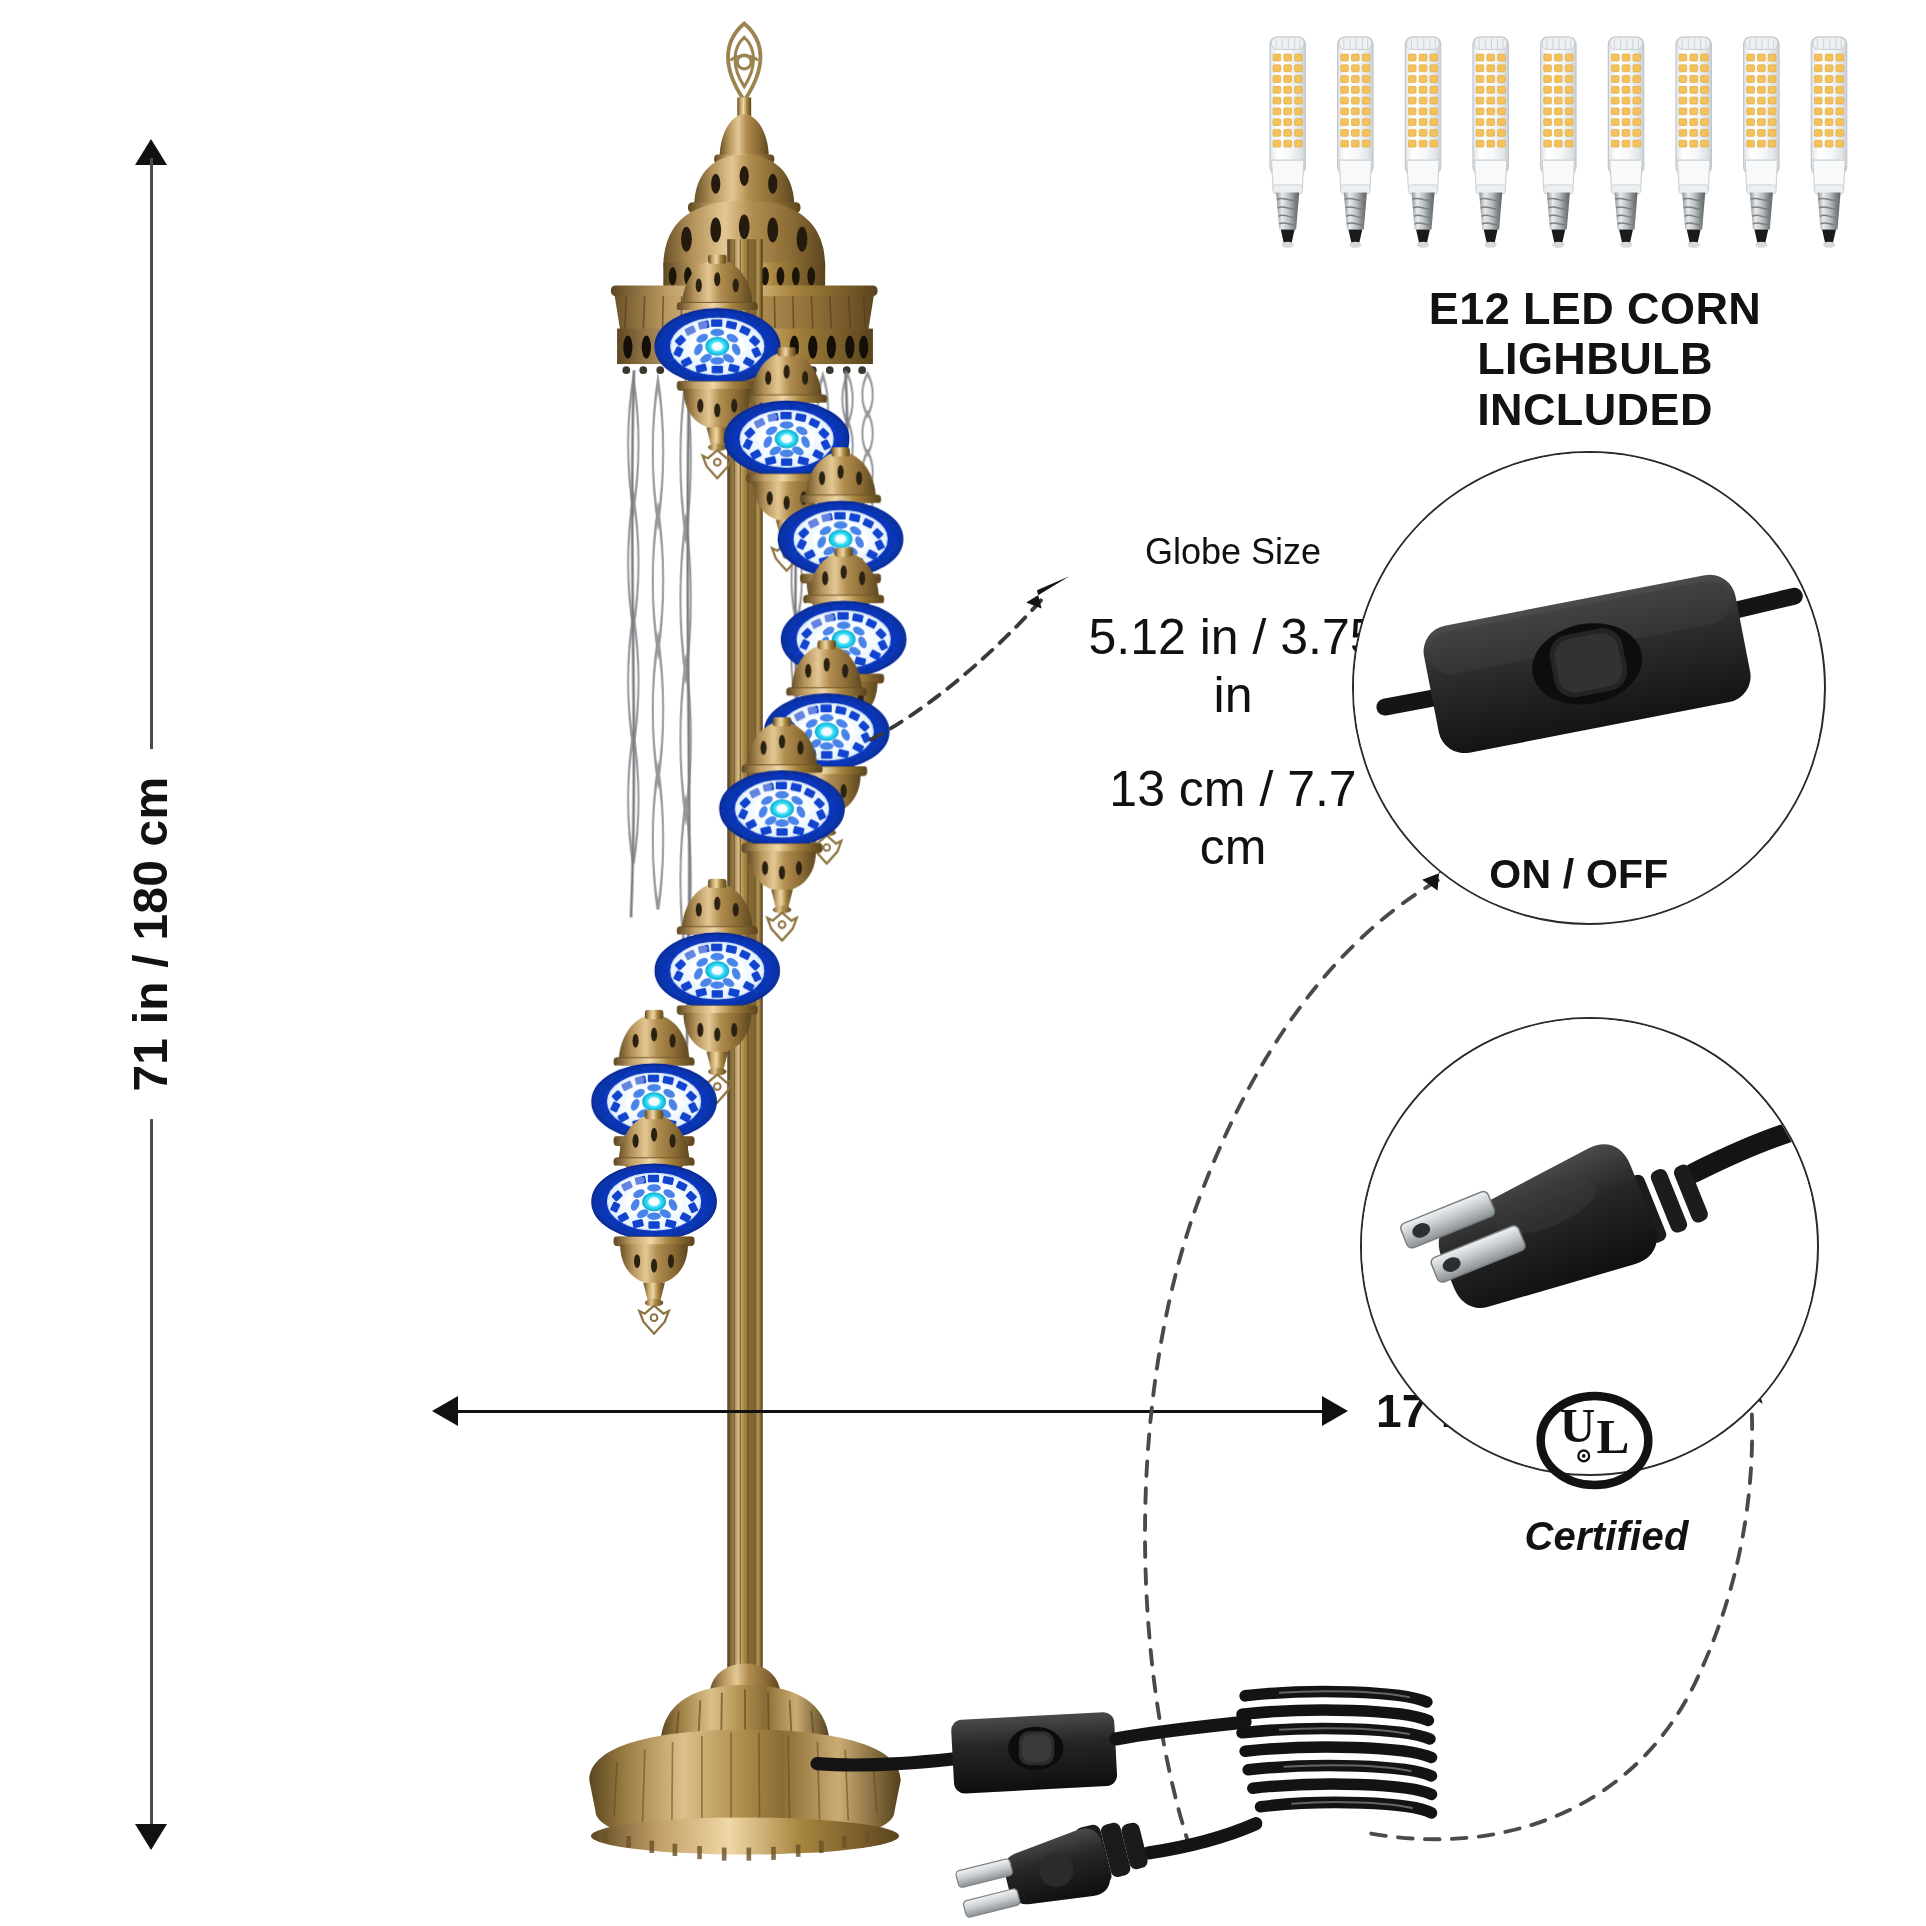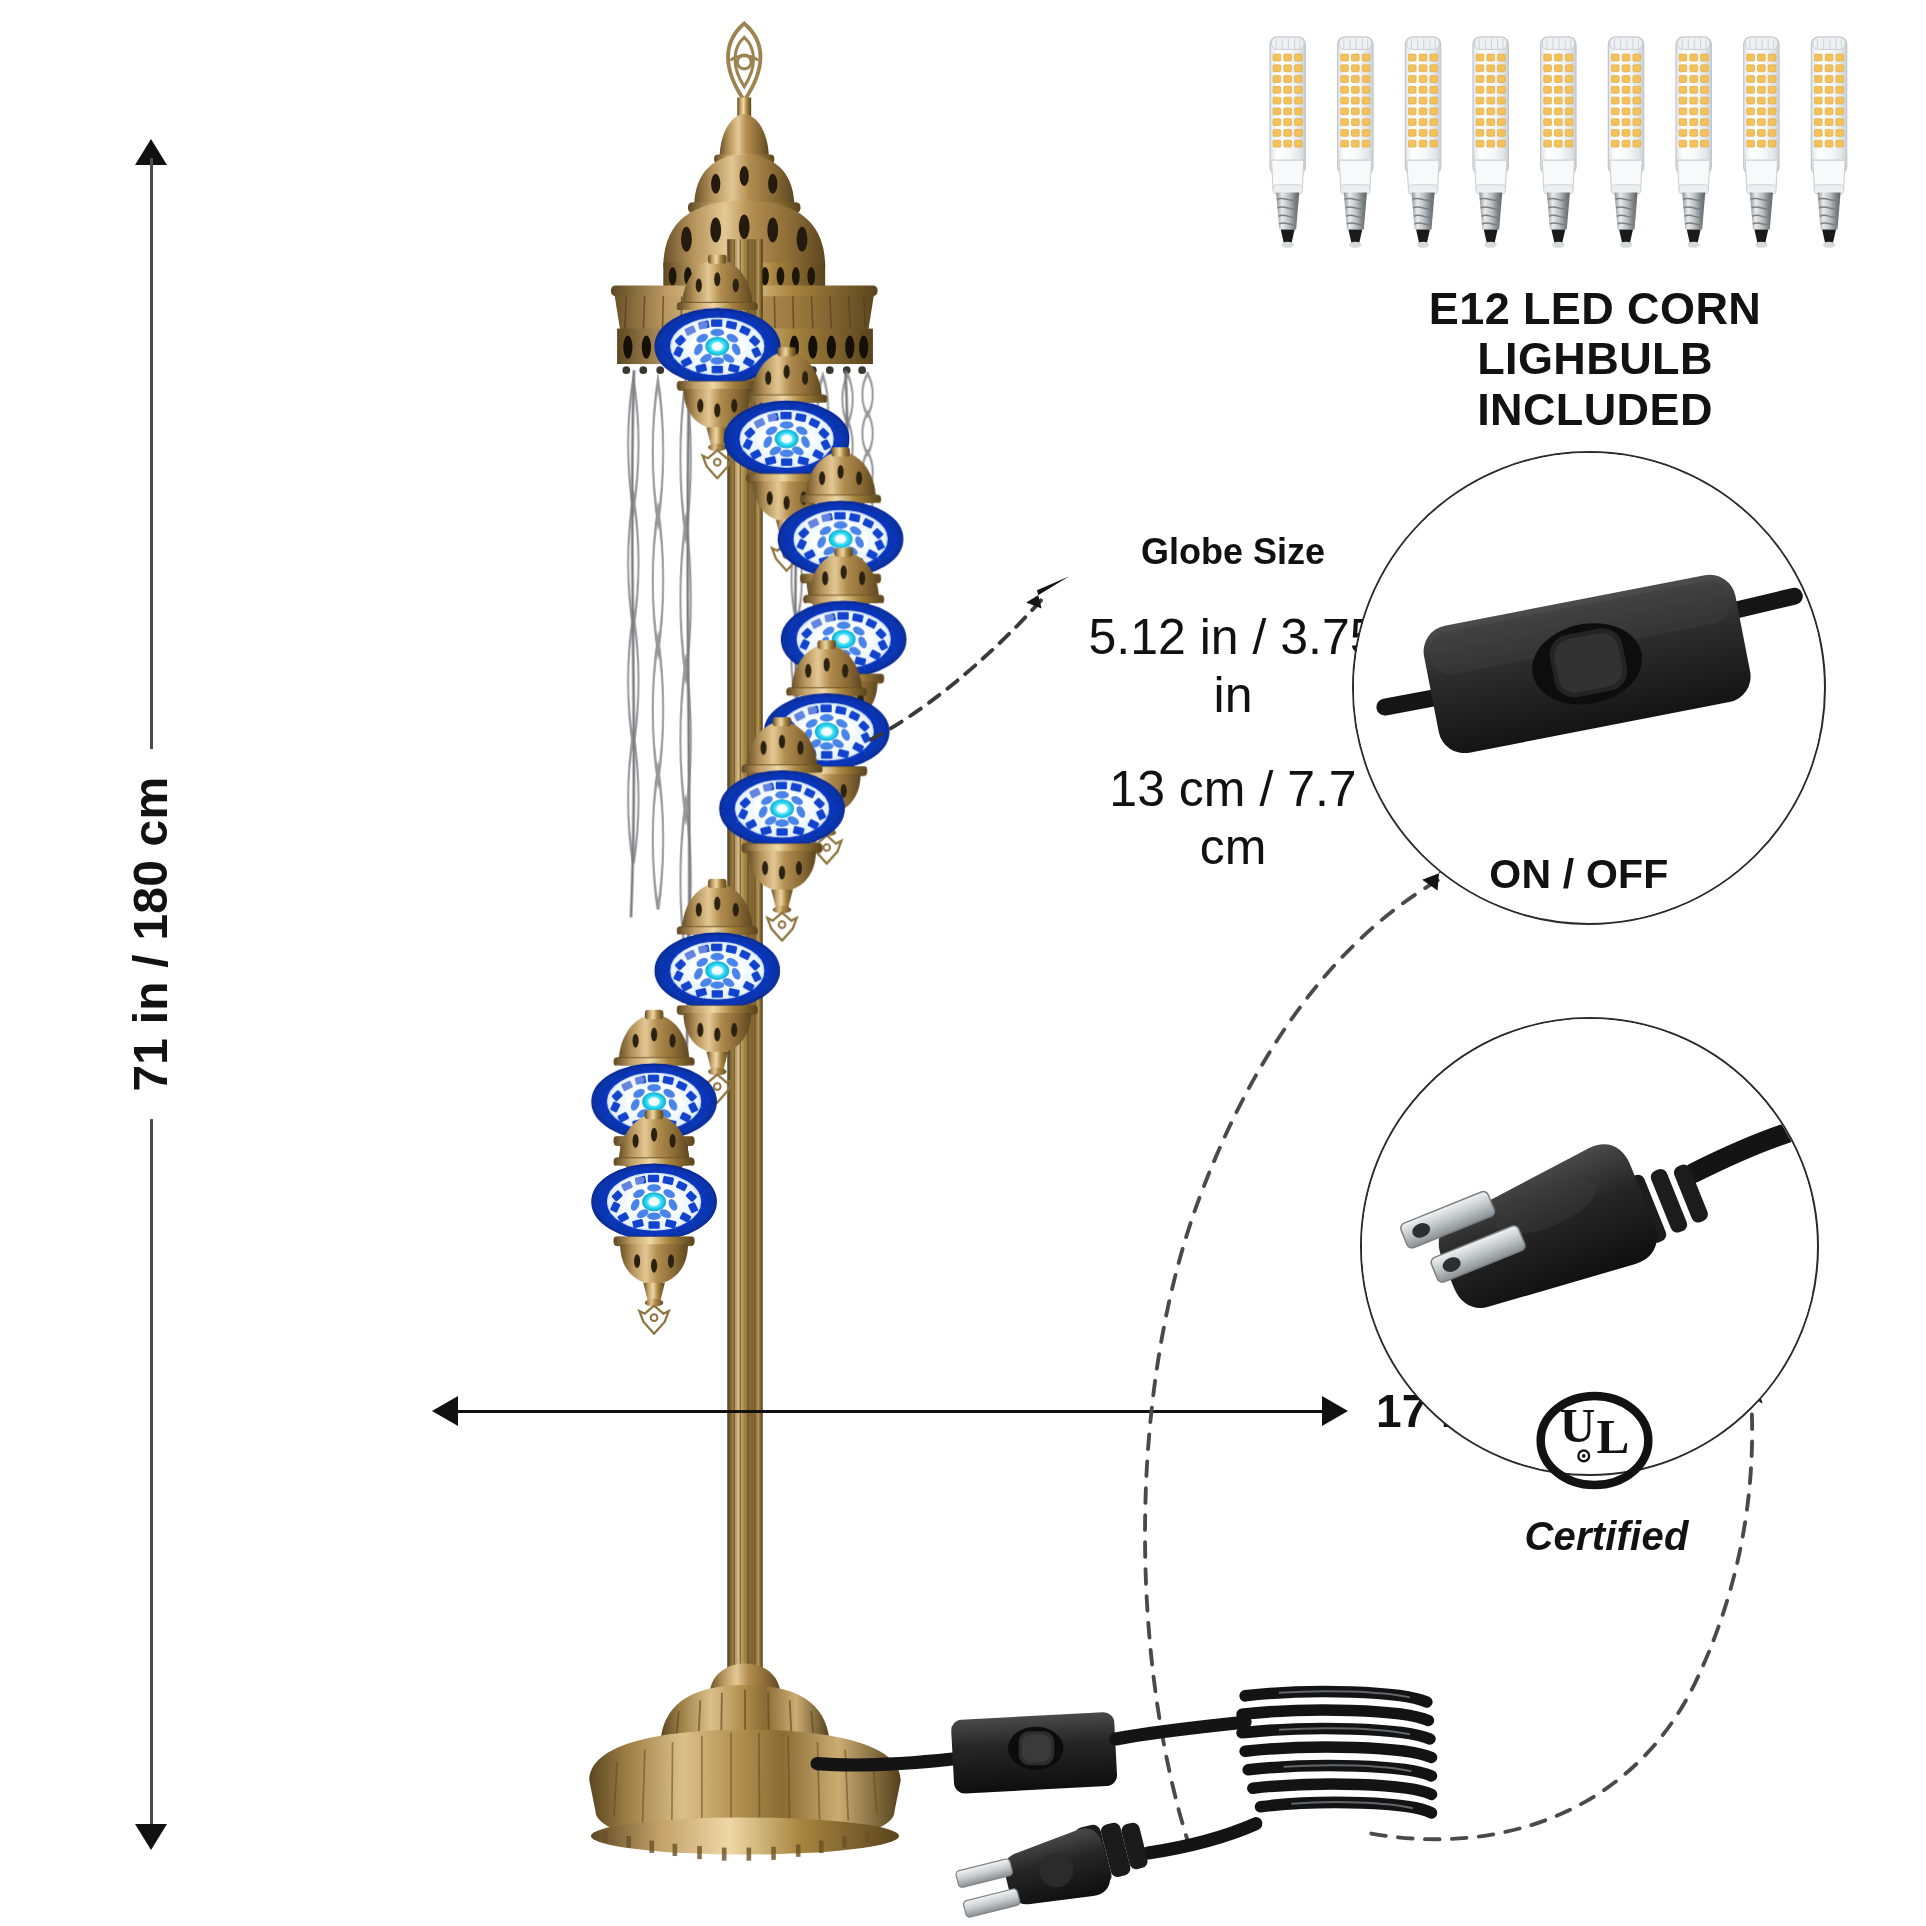--- a/index.html
+++ b/index.html
@@ -29,21 +29,21 @@
   #width-dim .ar-l{position:absolute;left:0;top:9.2px;width:0;height:0;
      border-top:15.4px solid transparent;border-bottom:15.4px solid transparent;border-right:26px solid #111;}
   #width-dim .ar-r{position:absolute;left:890px;top:9.2px;width:0;height:0;
      border-top:15.4px solid transparent;border-bottom:15.4px solid transparent;border-left:26px solid #111;}
   #width-dim .label{position:absolute;left:944px;top:-3.1px;font-size:46px;font-weight:700;white-space:nowrap;}
 
   
   #bulbs-caption{left:1364px;top:284px;width:462px;text-align:center;
       font-size:45px;line-height:1.12;font-weight:800;letter-spacing:0.4px;}
   #globe-size-block{left:1079px;top:532px;width:308px;text-align:center;}
-  #globe-size-block .h{font-size:36px;font-weight:700;line-height:1.1;}
+  #globe-size-block .h{font-size:36px;font-weight:400;line-height:1.1;}
   #globe-size-block .v{font-size:50px;font-weight:500;line-height:1.16;margin-top:36px;}
   #switch-caption{left:1402px;top:851px;width:354px;text-align:center;
       font-size:41px;line-height:1.14;font-weight:700;}
   #ul-caption{left:1468px;top:1514px;width:277px;text-align:center;
       font-size:40px;font-weight:800;font-style:italic;}
 
   
   .callout{position:absolute;border-radius:50%;border:2.3px solid #2b2b2b;
       background:#fff;overflow:hidden;}
   #switch-callout{left:1352px;top:451px;width:470px;height:470px;}

